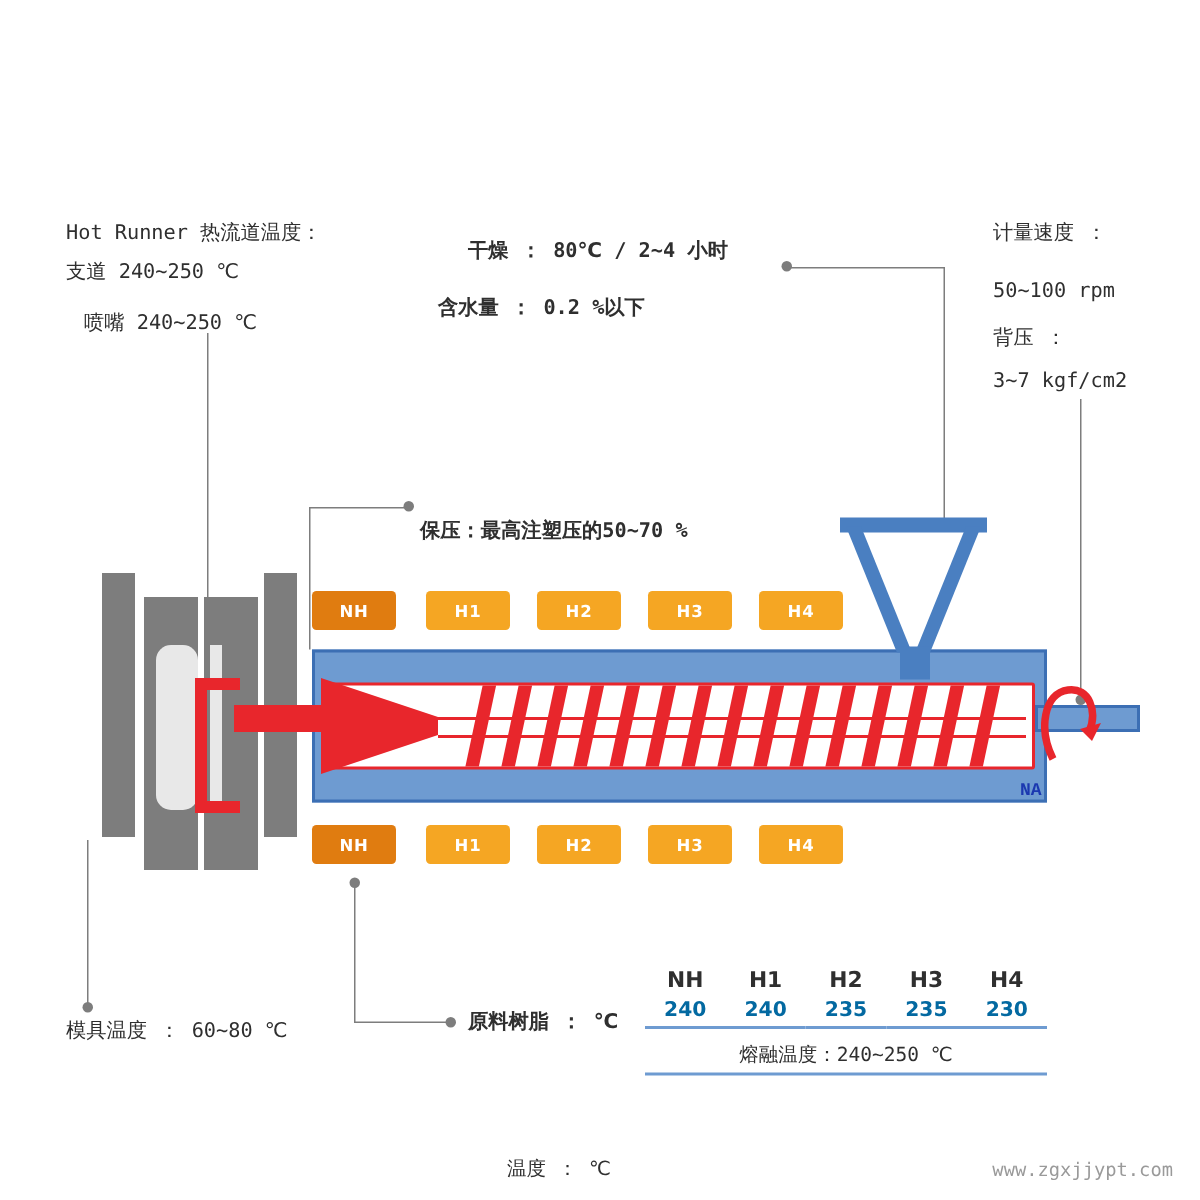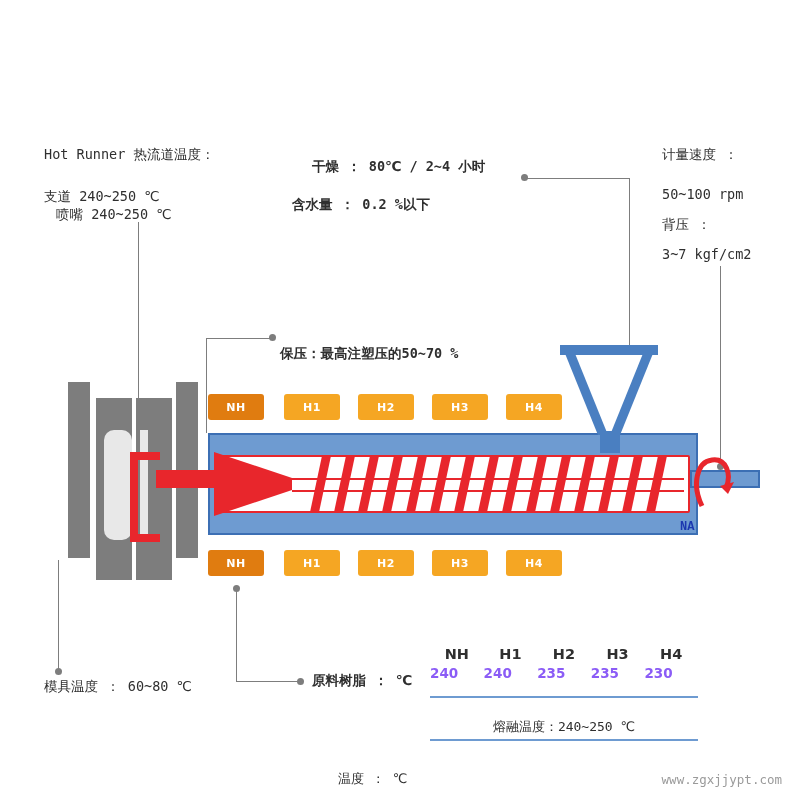--- a/index.html
+++ b/index.html
@@ -204,26 +204,27 @@
   .temp-table th {
     font-size: 14.5px;
     font-weight: bold;
     color: #2f2f2f;
     padding: 1px 0 2px 0;
     text-align: center;
   }
   .temp-table td {
     font-size: 13.5px;
     font-weight: bold;
-    color: #8b5cf6;
-    padding: 1px 0 15px 0;
+    color: #0369a1;
+    padding: 1px 0 3px 0;
+    text-align: center;
     border-bottom: 2px solid #6e9bd1;
   }
   .melt-row {
-    margin-top: 20px;
+    margin-top: 8px;
     text-align: center;
     font-size: 13px;
     font-family: "DejaVu Sans Mono", "DejaVu Sans", monospace;
     color: #2f2f2f;
     border-bottom: 2px solid #6e9bd1;
     padding-bottom: 3px;
   }
 
   .footer-unit {
     position: absolute;
@@ -242,21 +243,21 @@
     font-family: "DejaVu Sans Mono", monospace;
   }
 </style>
 </head>
 <body>
 
 <div id="page">
 
 
   <div class="ann" style="left:44px; top:146px;">Hot Runner 热流道温度：</div>
-  <div class="ann" style="left:44px; top:188px;">支道 240~250 ℃</div>
+  <div class="ann" style="left:44px; top:172px;">支道 240~250 ℃</div>
   <div class="ann" style="left:56px; top:206px;">喷嘴 240~250 ℃</div>
   <div class="line vline" style="left:138px; top:222px; height:245px;"></div>
   <div class="dot" style="left:135px; top:464px;"></div>
 
   <div class="ann bold" style="left:312px; top:158px;">干燥 ： 80℃ / 2~4 小时</div>
   <div class="ann bold" style="left:292px; top:196px;">含水量 ： 0.2 %以下</div>
   <div class="line hline" style="left:525px; top:178px; width:105px;"></div>
   <div class="line vline" style="left:629px; top:178px; height:170px;"></div>
   <div class="dot" style="left:521px; top:174px;"></div>
 

